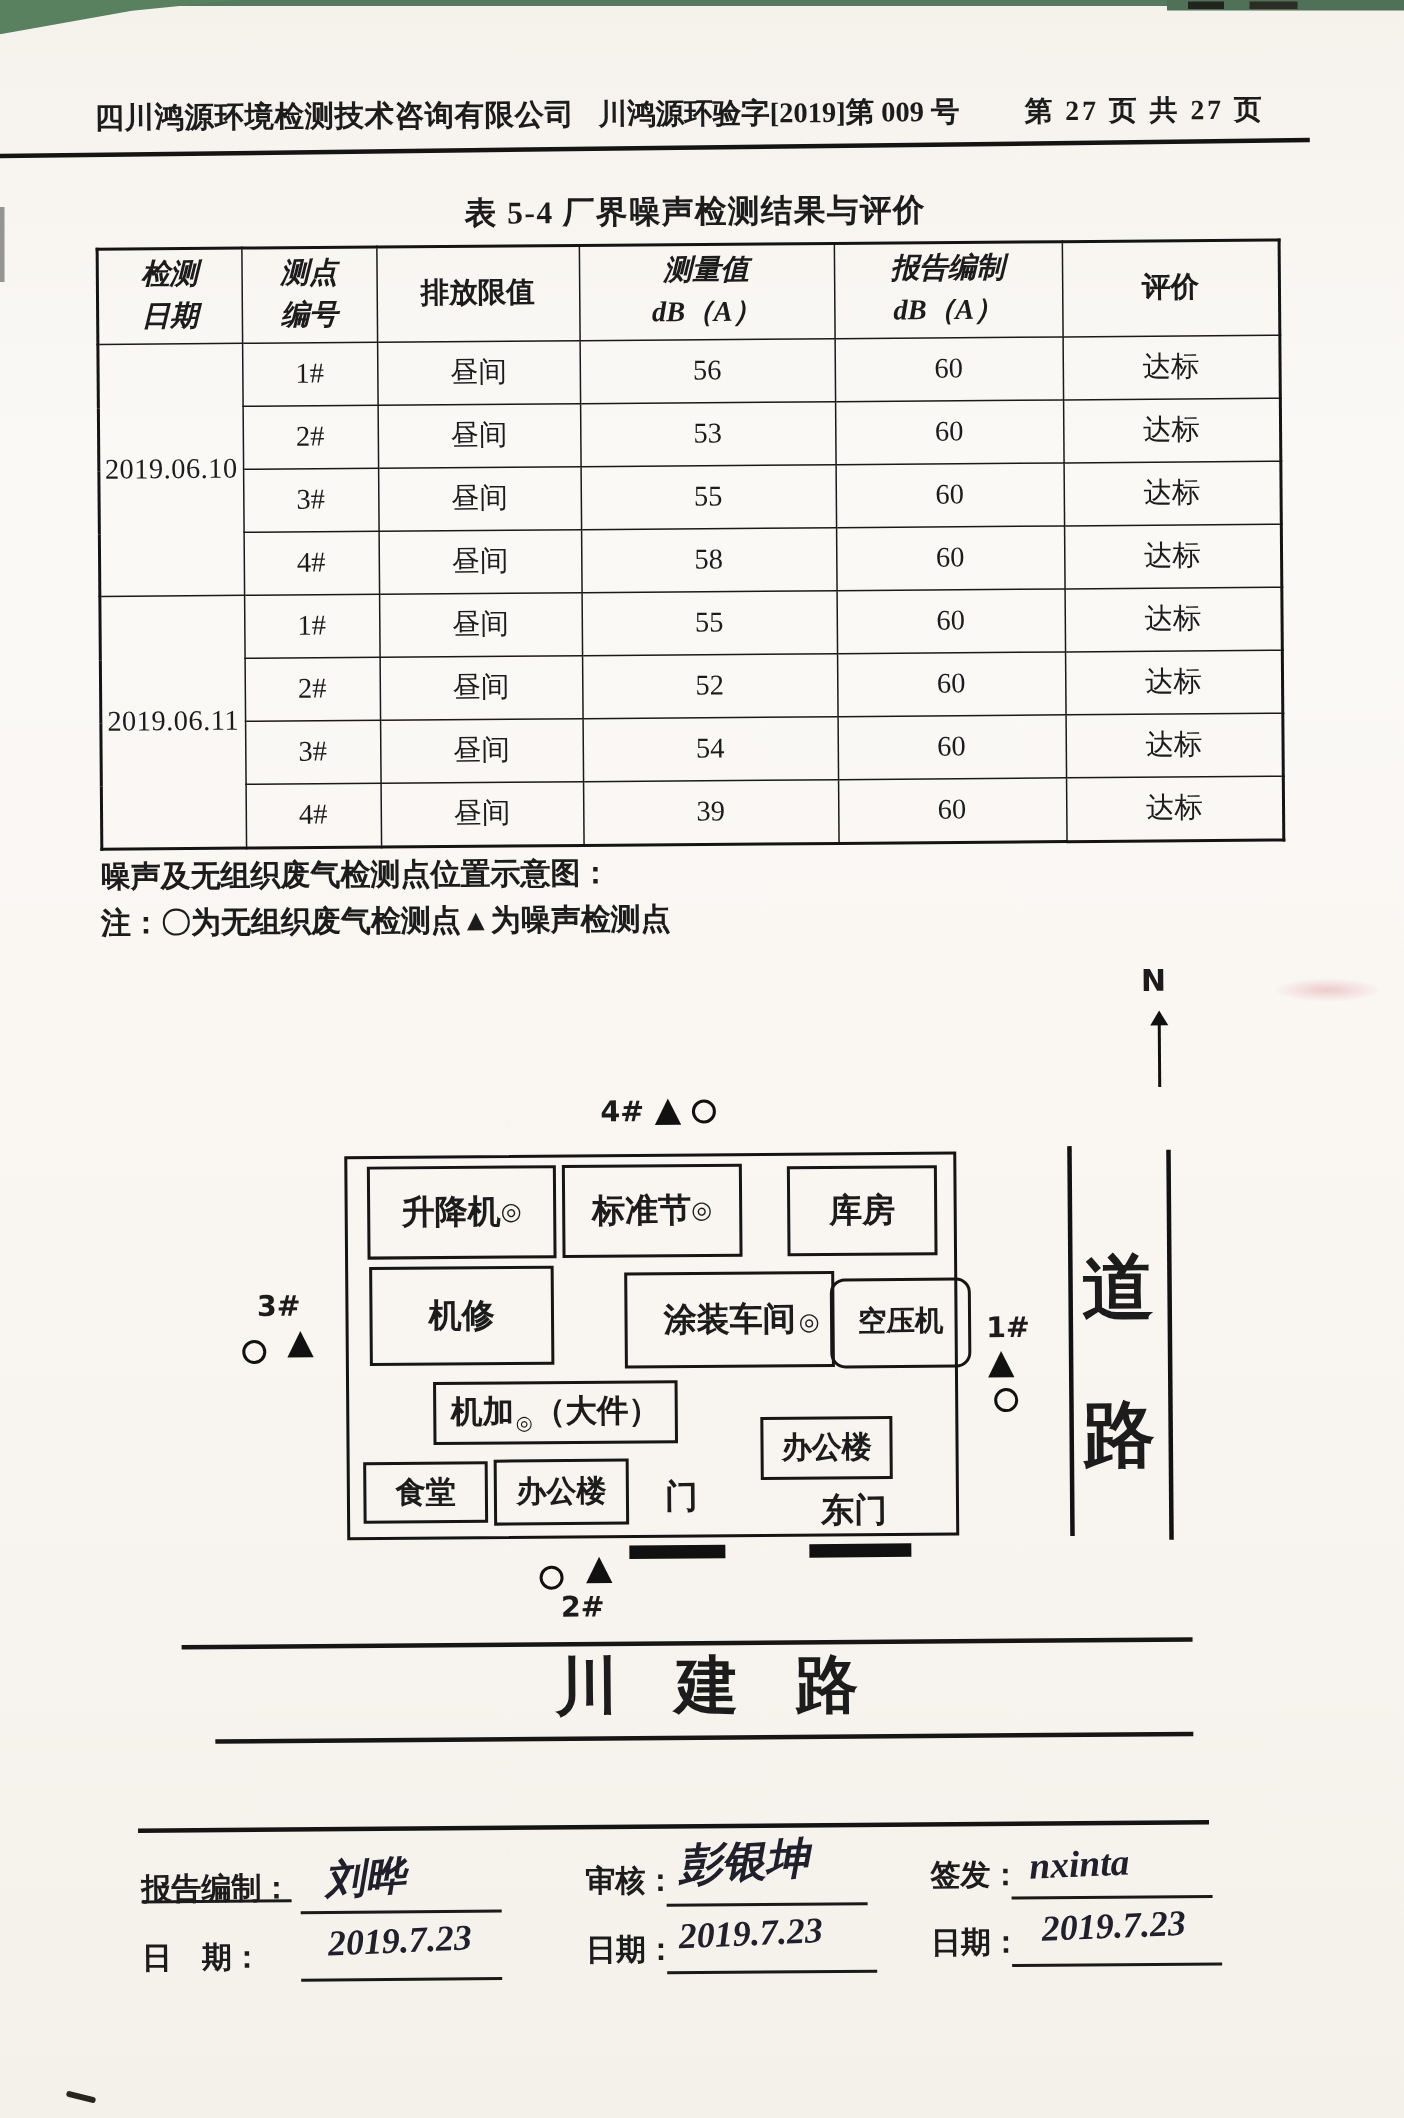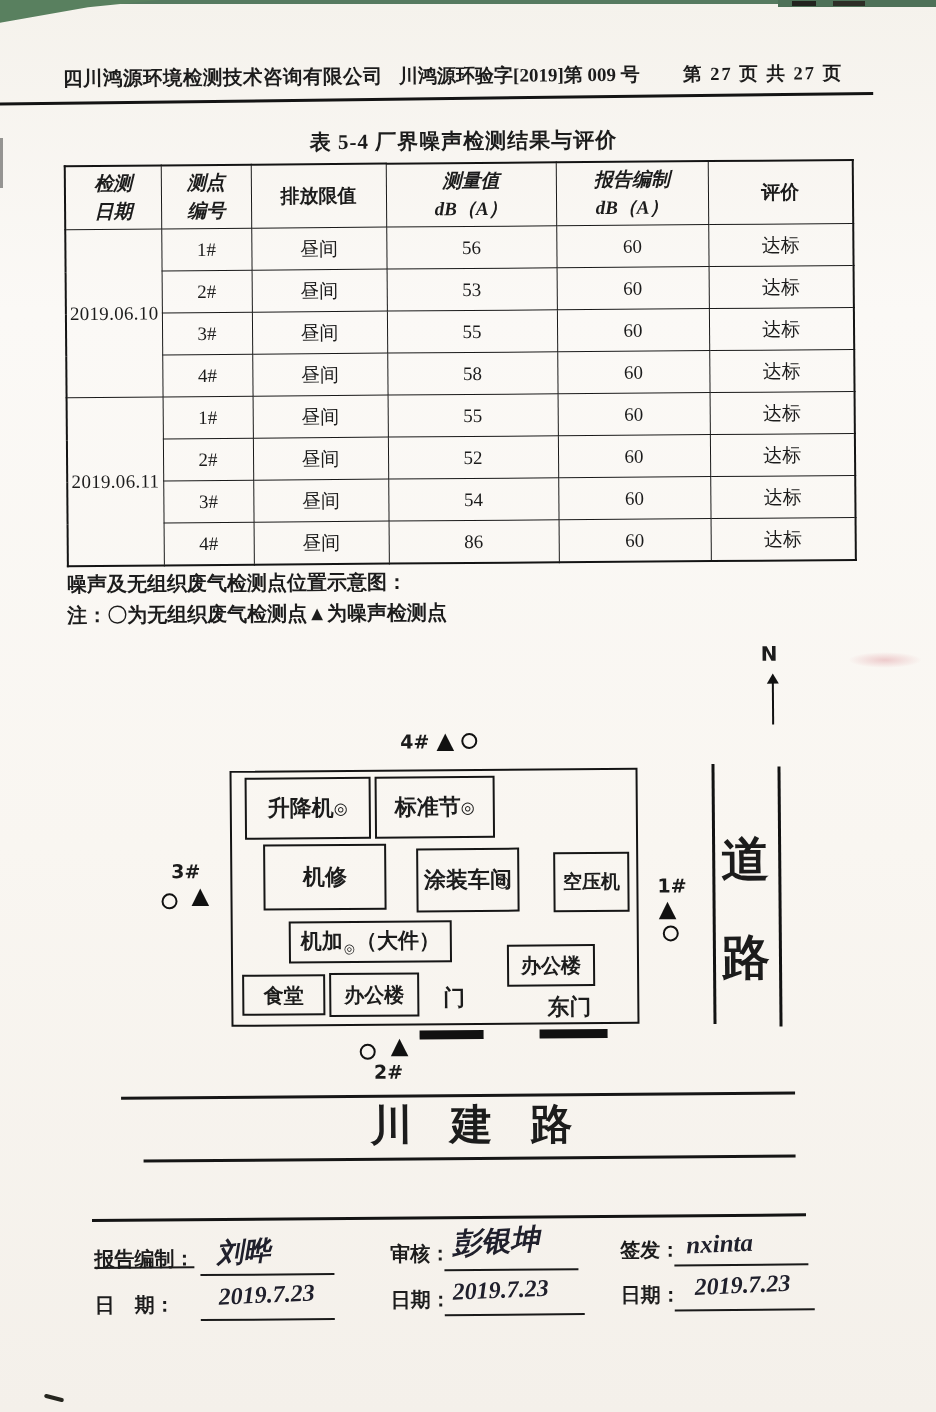--- a/index.html
+++ b/index.html
@@ -64,23 +64,23 @@
   .road-char{left:720px;font-size:48px;font-weight:600;line-height:1;}
   .road-c1{top:838px;}
   .road-c2{top:936px;}
   .boundary{left:229px;top:769px;width:404px;height:252px;border:2.5px solid #141414;}
   .bld{border:2.5px solid #161616;display:flex;flex-direction:row;align-items:center;
     justify-content:center;font-weight:700;box-sizing:border-box;}
   .bld .lbl{line-height:1.1;}
   .b-lift{left:244px;top:776px;width:126px;height:62px;font-size:22px;}
   .b-std{left:374px;top:776px;width:120px;height:62px;font-size:22px;}
   .b-ware{left:524px;top:778px;width:100px;height:60px;font-size:22px;}
-  .b-repair{left:262px;top:843px;width:123px;height:66px;font-size:22px;}
-  .b-paint{left:415px;top:848px;width:103px;height:64px;font-size:22px;position:absolute;}
-  .b-comp{left:552px;top:853px;width:76px;height:60px;font-size:19px;}
+  .b-repair{left:245px;top:843px;width:123px;height:66px;font-size:22px;}
+  .b-paint{left:415px;top:848px;width:140px;height:64px;font-size:22px;position:absolute;}
+  .b-comp{left:552px;top:853px;width:94px;height:60px;font-size:19px;border-radius:10px;}
   .b-mach{left:287px;top:920px;width:163px;height:42px;font-size:21px;flex-direction:row;}
   .b-office-e{left:505px;top:945px;width:88px;height:42px;font-size:20px;}
   .b-canteen{left:240px;top:973px;width:83px;height:41px;font-size:20px;}
   .b-office-s{left:327px;top:972px;width:90px;height:44px;font-size:20px;}
   .equip{font-size:16px;line-height:1;font-weight:400;margin-top:1px;}
   .equip-paint{position:absolute;right:8px;top:22px;font-size:16px;font-weight:400;}
   .equip-inline{font-size:13px;font-weight:400;align-self:flex-end;margin:0 1px 4px 1px;}
   .gate-txt{font-size:22px;font-weight:700;}
   .g-men{left:441px;top:983px;}
   .g-east{left:545px;top:993px;}
@@ -226,21 +226,21 @@
         <tr>
           <td>3#</td>
           <td>昼间</td>
           <td>54</td>
           <td>60</td>
           <td>达标</td>
         </tr>
         <tr>
           <td>4#</td>
           <td>昼间</td>
-          <td>86</td>
+          <td>39</td>
           <td>60</td>
           <td>达标</td>
         </tr>
       </tbody>
   </table>
 
   <div class="note1">噪声及无组织废气检测点位置示意图：</div>
   <div class="note2">注：〇为无组织废气检测点▲为噪声检测点</div>
 
   <div class="abs compass-n">N</div>
@@ -260,20 +260,23 @@
 
   <div class="abs boundary"></div>
 
   <div class="abs bld b-lift">
     <span class="lbl">升降机</span>
     <span class="equip">◎</span>
   </div>
   <div class="abs bld b-std">
     <span class="lbl">标准节</span>
     <span class="equip">◎</span>
+  </div>
+  <div class="abs bld b-ware">
+    <span class="lbl">库房</span>
   </div>
   <div class="abs bld b-repair">
     <span class="lbl">机修</span>
   </div>
   <div class="abs bld b-paint">
     <span class="lbl">涂装</span>
     <span class="lbl">车间</span>
     <span class="equip-paint">◎</span>
   </div>
   <div class="abs bld b-comp">

